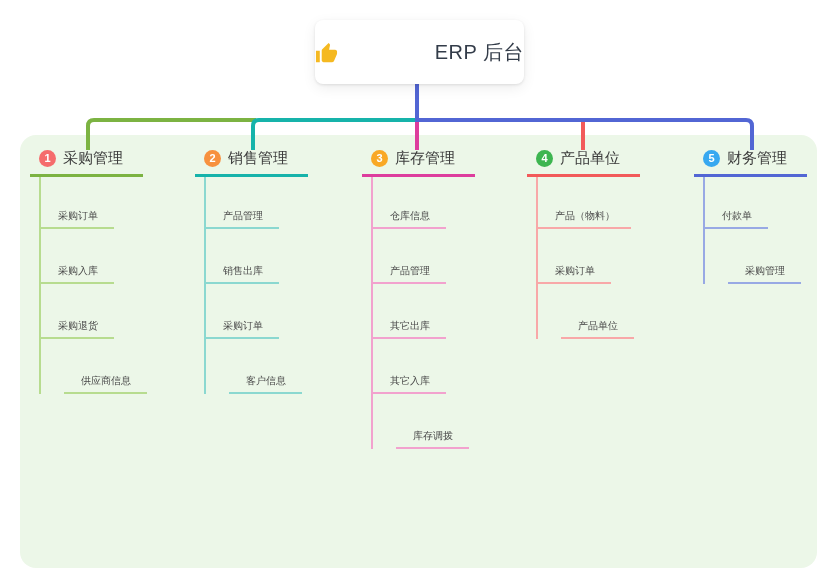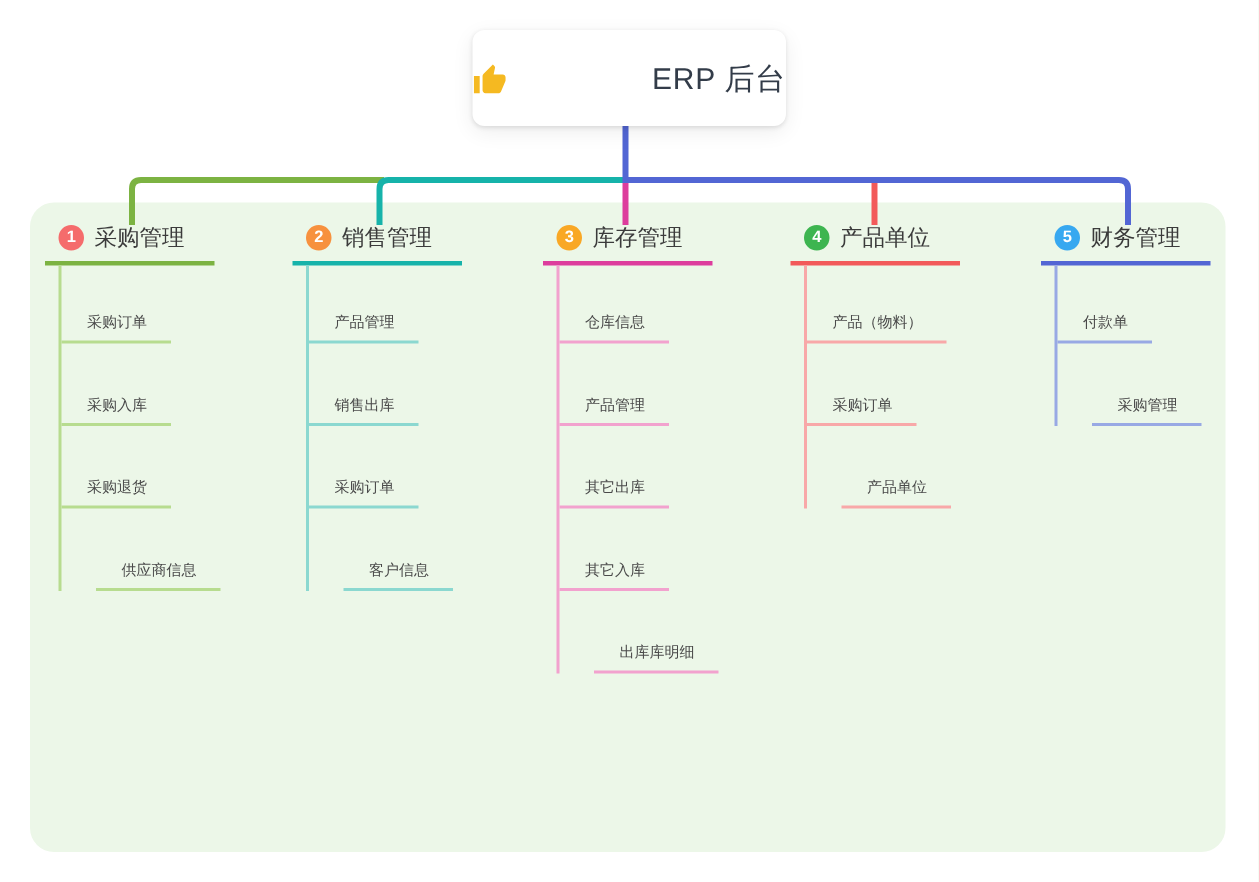--- a/index.html
+++ b/index.html
@@ -129,21 +129,21 @@
     <div class="child-node">
         <span class="child-label">产品管理</span>
       </div>
     <div class="child-node">
         <span class="child-label">其它出库</span>
       </div>
     <div class="child-node">
         <span class="child-label">其它入库</span>
       </div>
     <div class="child-node">
-        <span class="child-label">出库库明细</span>
+        <span class="child-label">库存调拨</span>
       </div>
   </div>
 </div>
 
 <div class="branch b4" style="--c: #F25A5A; --light: #F8A8A8;">
   <div class="branch-header">
     <span class="badge" style="background-color: rgb(61, 181, 80);">4</span>
     <span class="branch-label">产品单位</span>
   </div>
   <div class="children">

